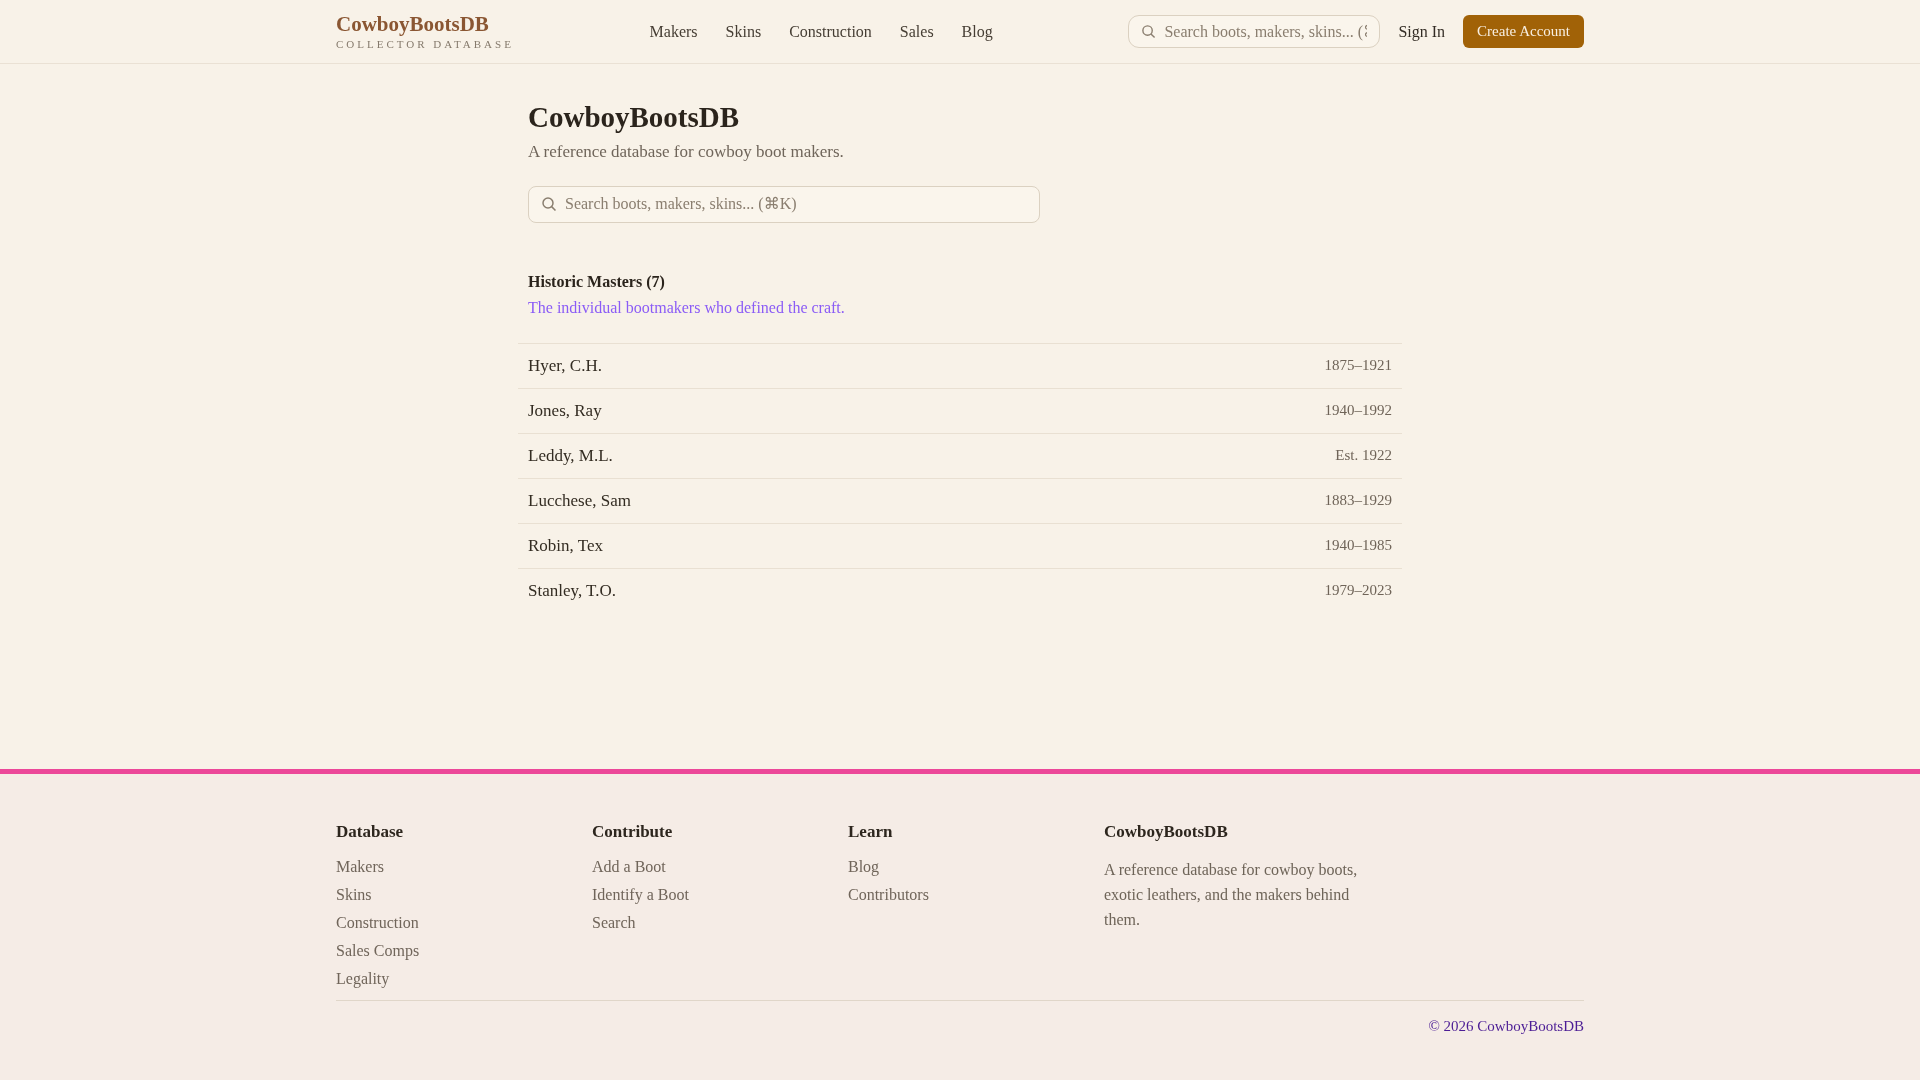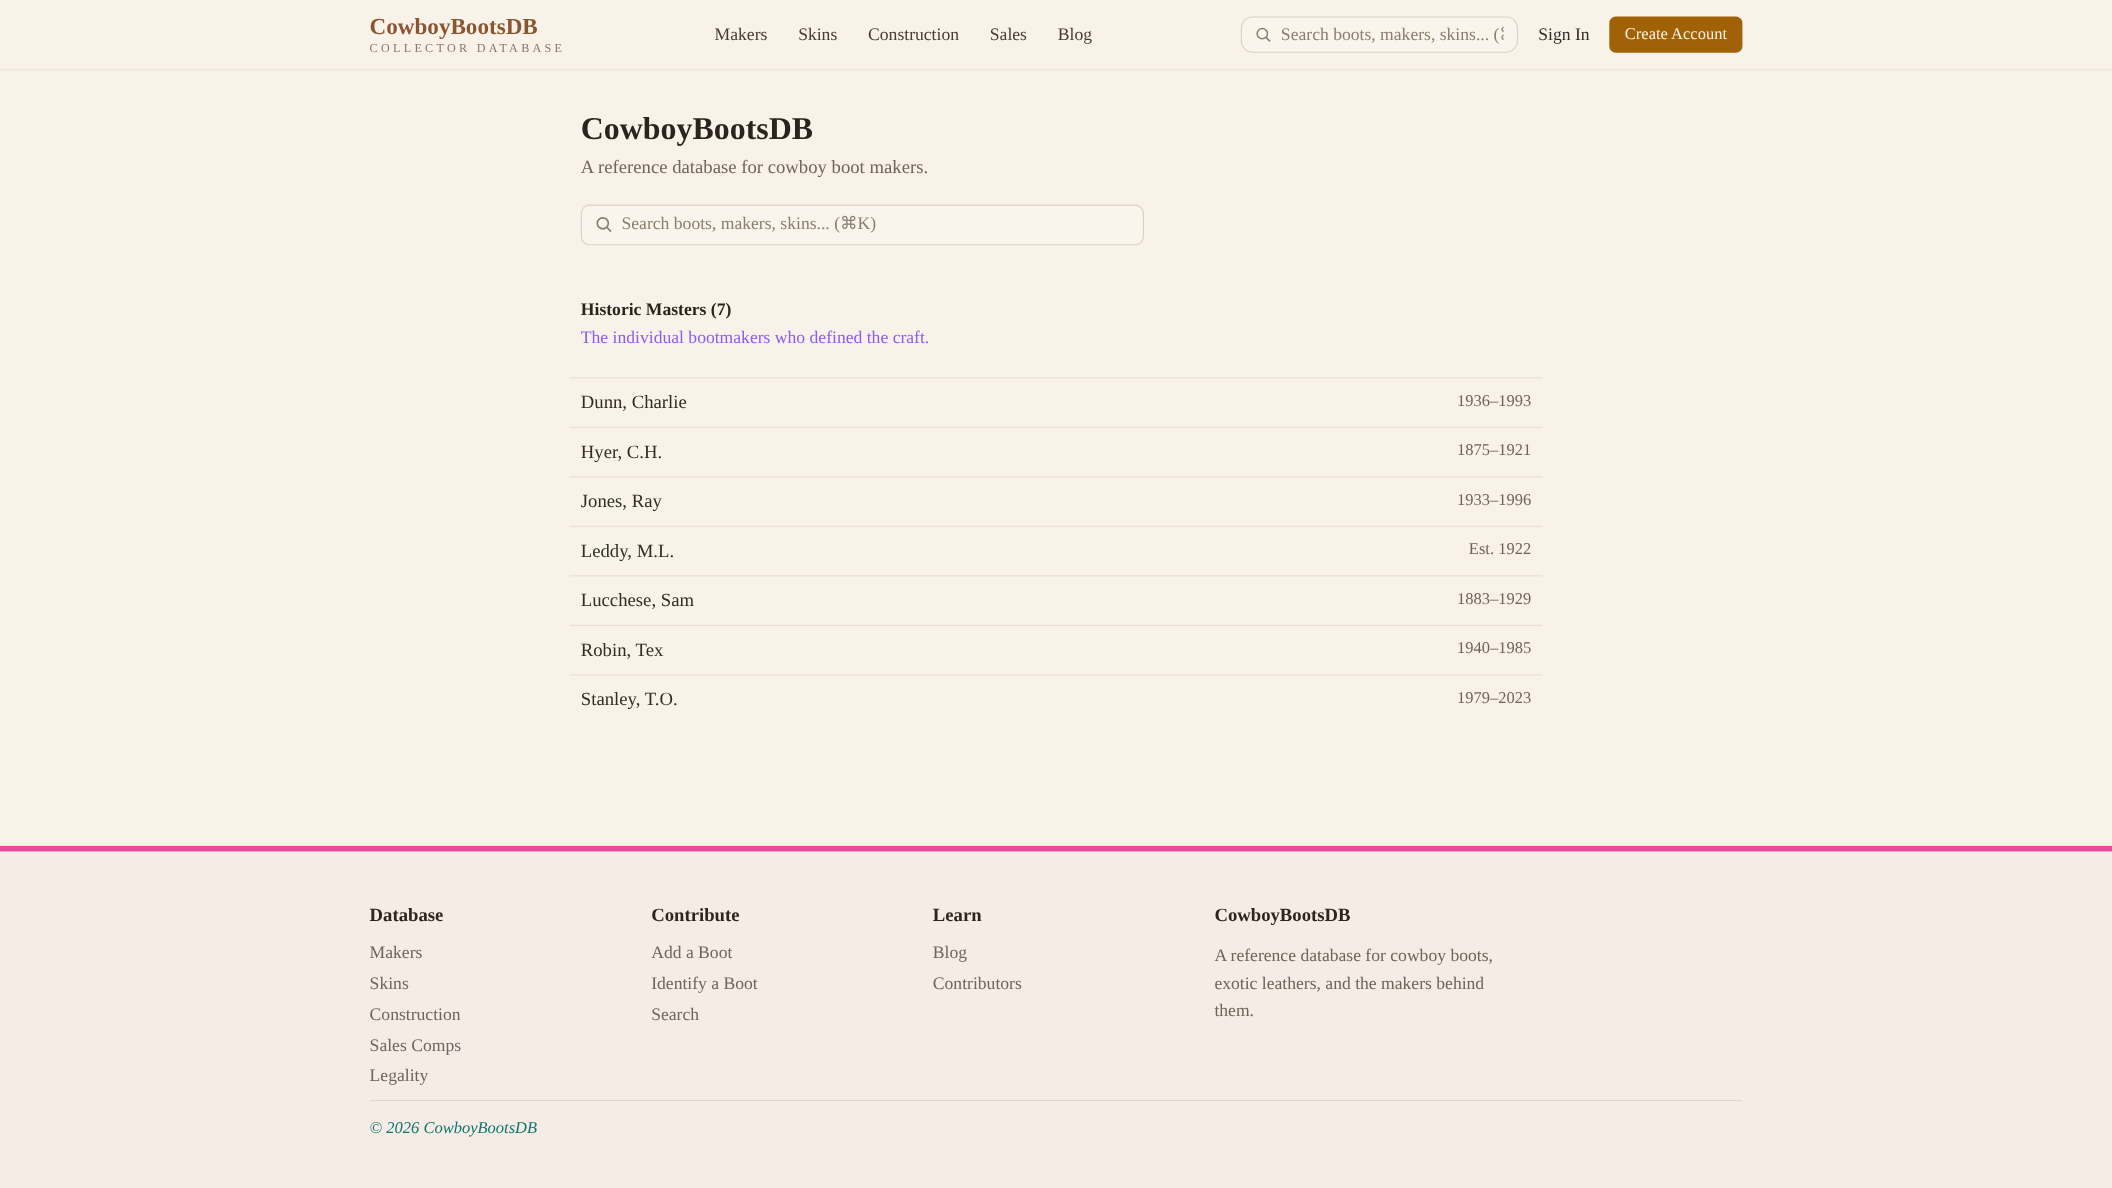--- a/index.html
+++ b/index.html
@@ -177,25 +177,24 @@
     font-size: 16px;
     line-height: 1.55;
     color: #6e6458;
   }
   .footer-divider {
     border: none;
     border-top: 1px solid #e0d6c9;
     margin: 0;
   }
   .copyright {
-    text-align: left;
+    text-align: right;
     font-size: 15px;
-    color: #0f766e;
+    color: #4c1d95;
     padding-top: 17px;
-    font-style: italic;
   }
 </style>
 </head>
 <body>
 
 <header class="site-header">
   <div class="header-inner">
 
     <a class="logo">
       <div class="logo-title">CowboyBootsDB</div>
@@ -237,30 +236,26 @@
       </svg>
       <input type="text" placeholder="Search boots, makers, skins... (⌘K)" style="">
     </div>
 
     <section class="section">
       <h2 class="section-title">Historic Masters (7)</h2>
       <p class="section-sub">The individual bootmakers who defined the craft.</p>
 
       <div class="maker-list">
         <a class="maker-row">
-          <span class="maker-name">Dunn, Charlie</span>
-          <span class="maker-years">1936–1993</span>
-        </a>
-        <a class="maker-row">
           <span class="maker-name">Hyer, C.H.</span>
           <span class="maker-years">1875–1921</span>
         </a>
         <a class="maker-row">
           <span class="maker-name">Jones, Ray</span>
-          <span class="maker-years">1933–1996</span>
+          <span class="maker-years">1940–1992</span>
         </a>
         <a class="maker-row">
           <span class="maker-name">Leddy, M.L.</span>
           <span class="maker-years">Est. 1922</span>
         </a>
         <a class="maker-row">
           <span class="maker-name">Lucchese, Sam</span>
           <span class="maker-years">1883–1929</span>
         </a>
         <a class="maker-row">

